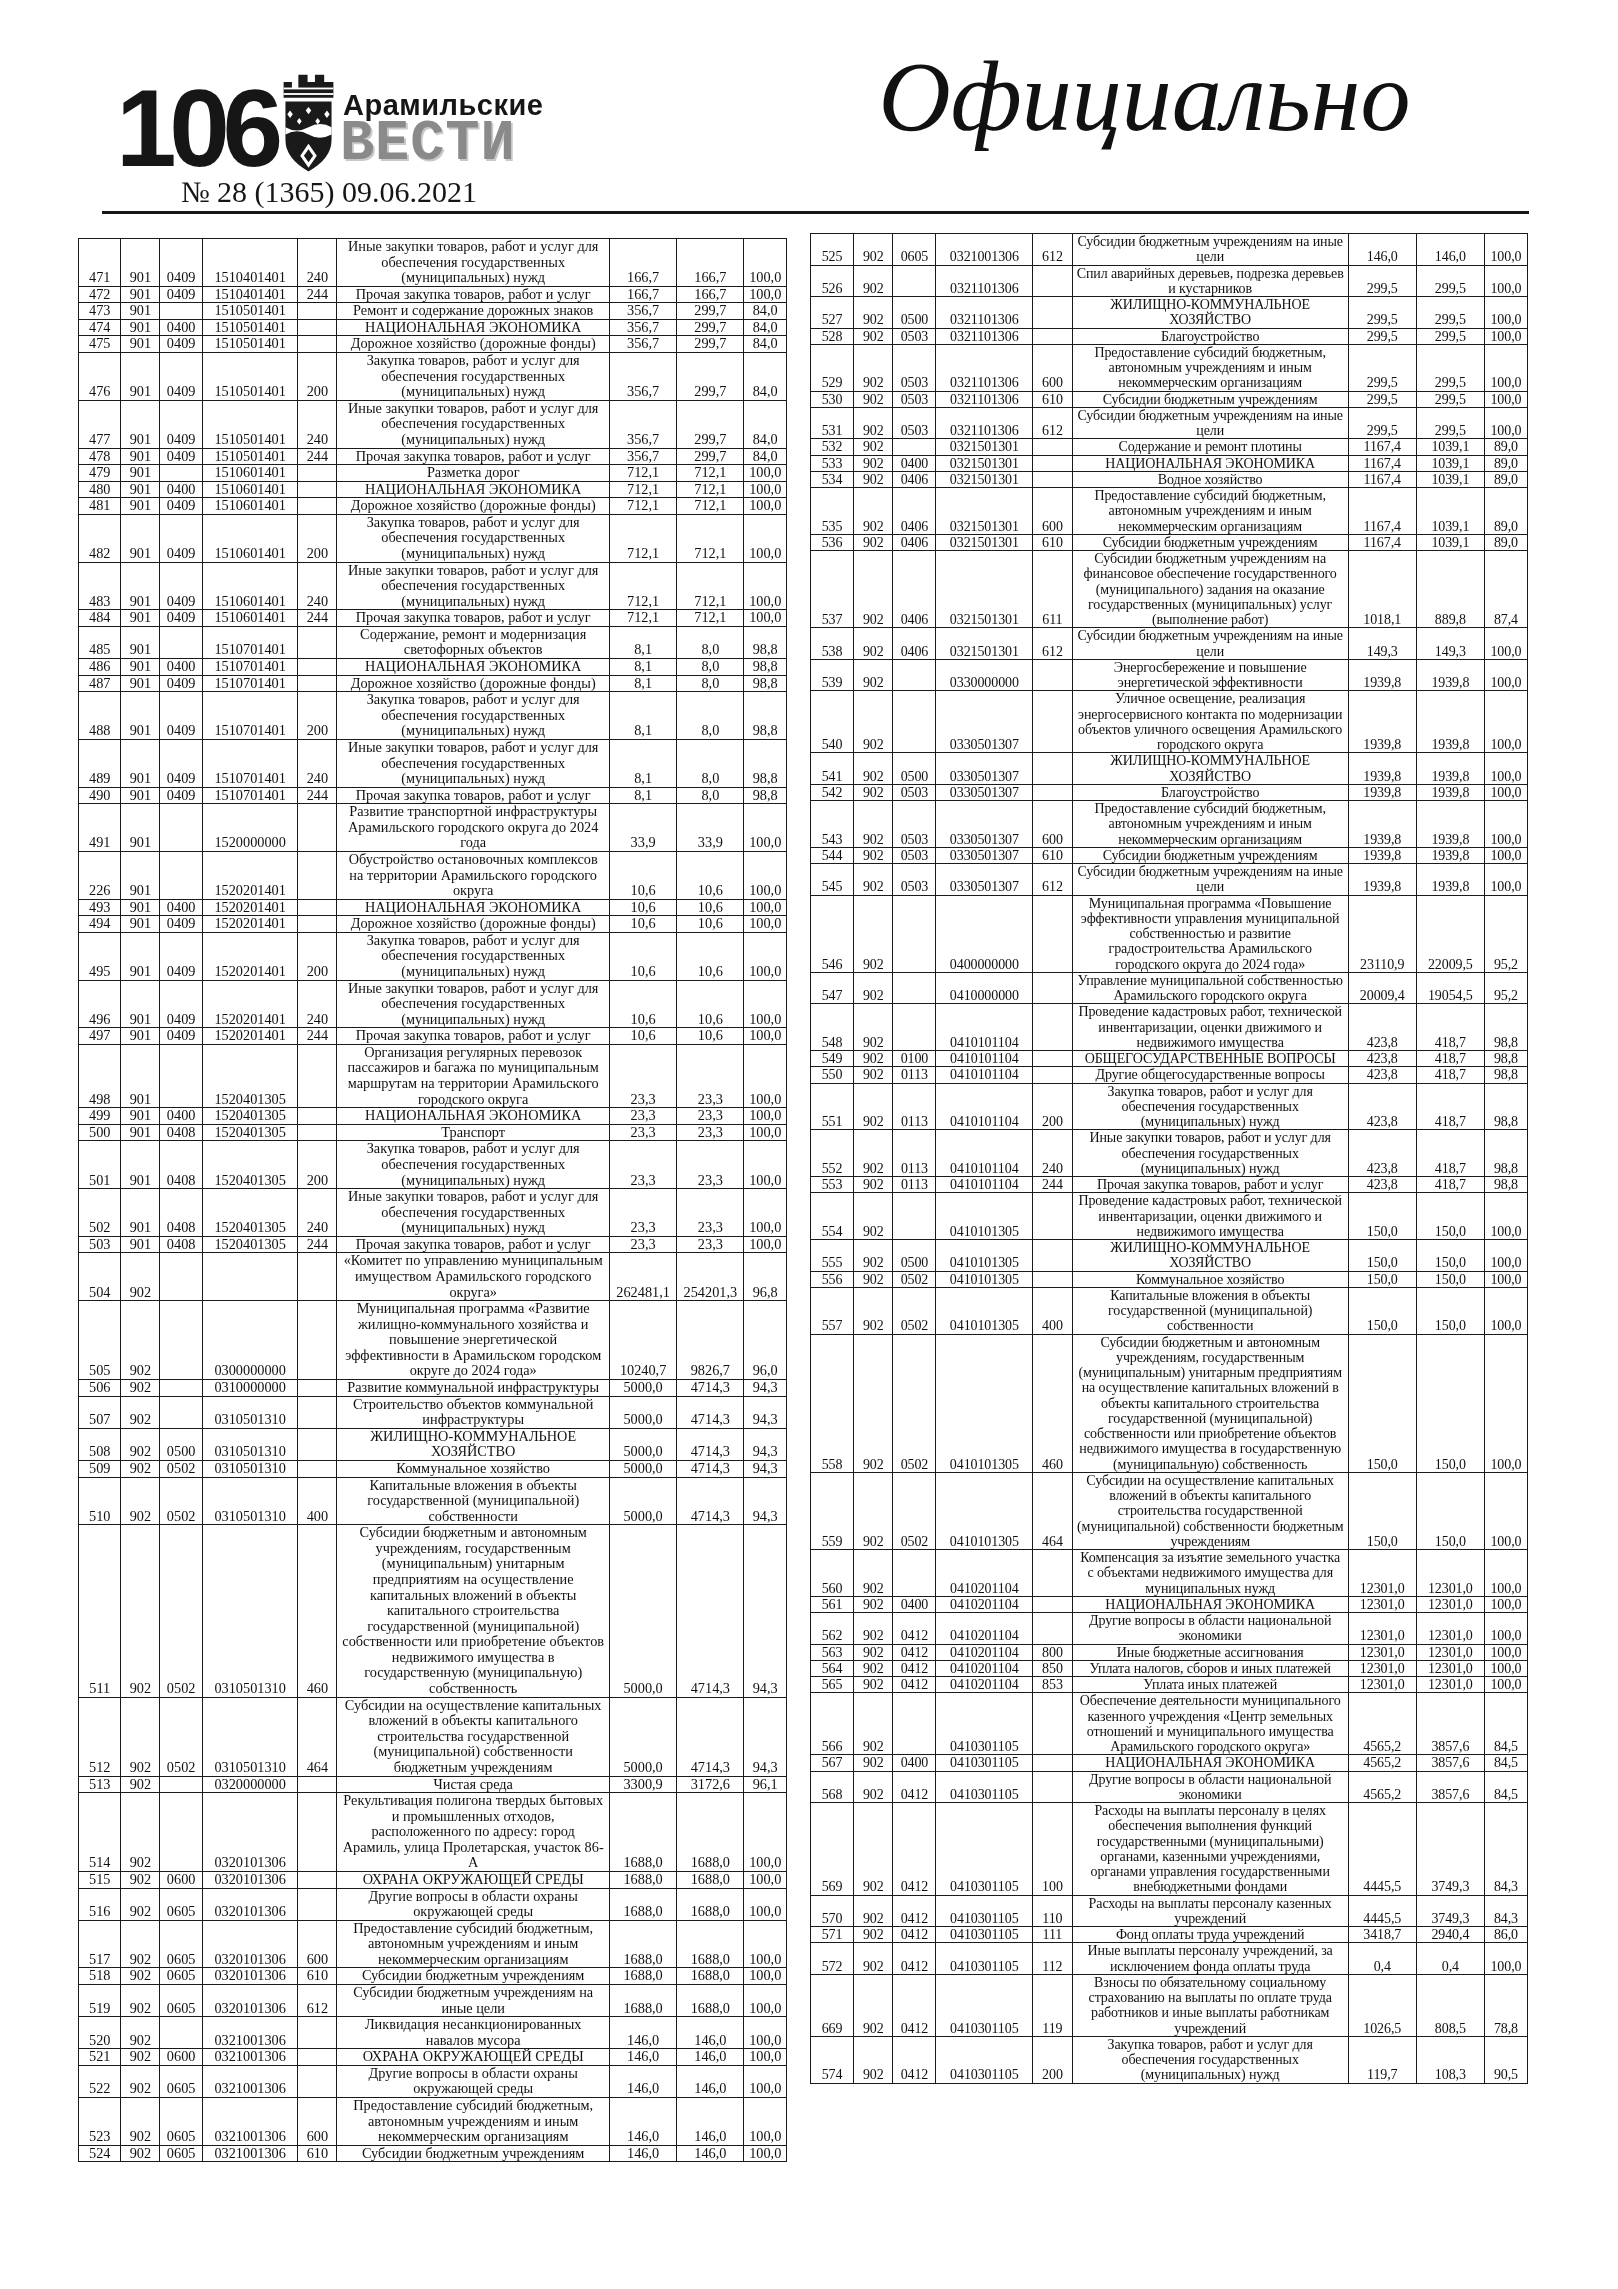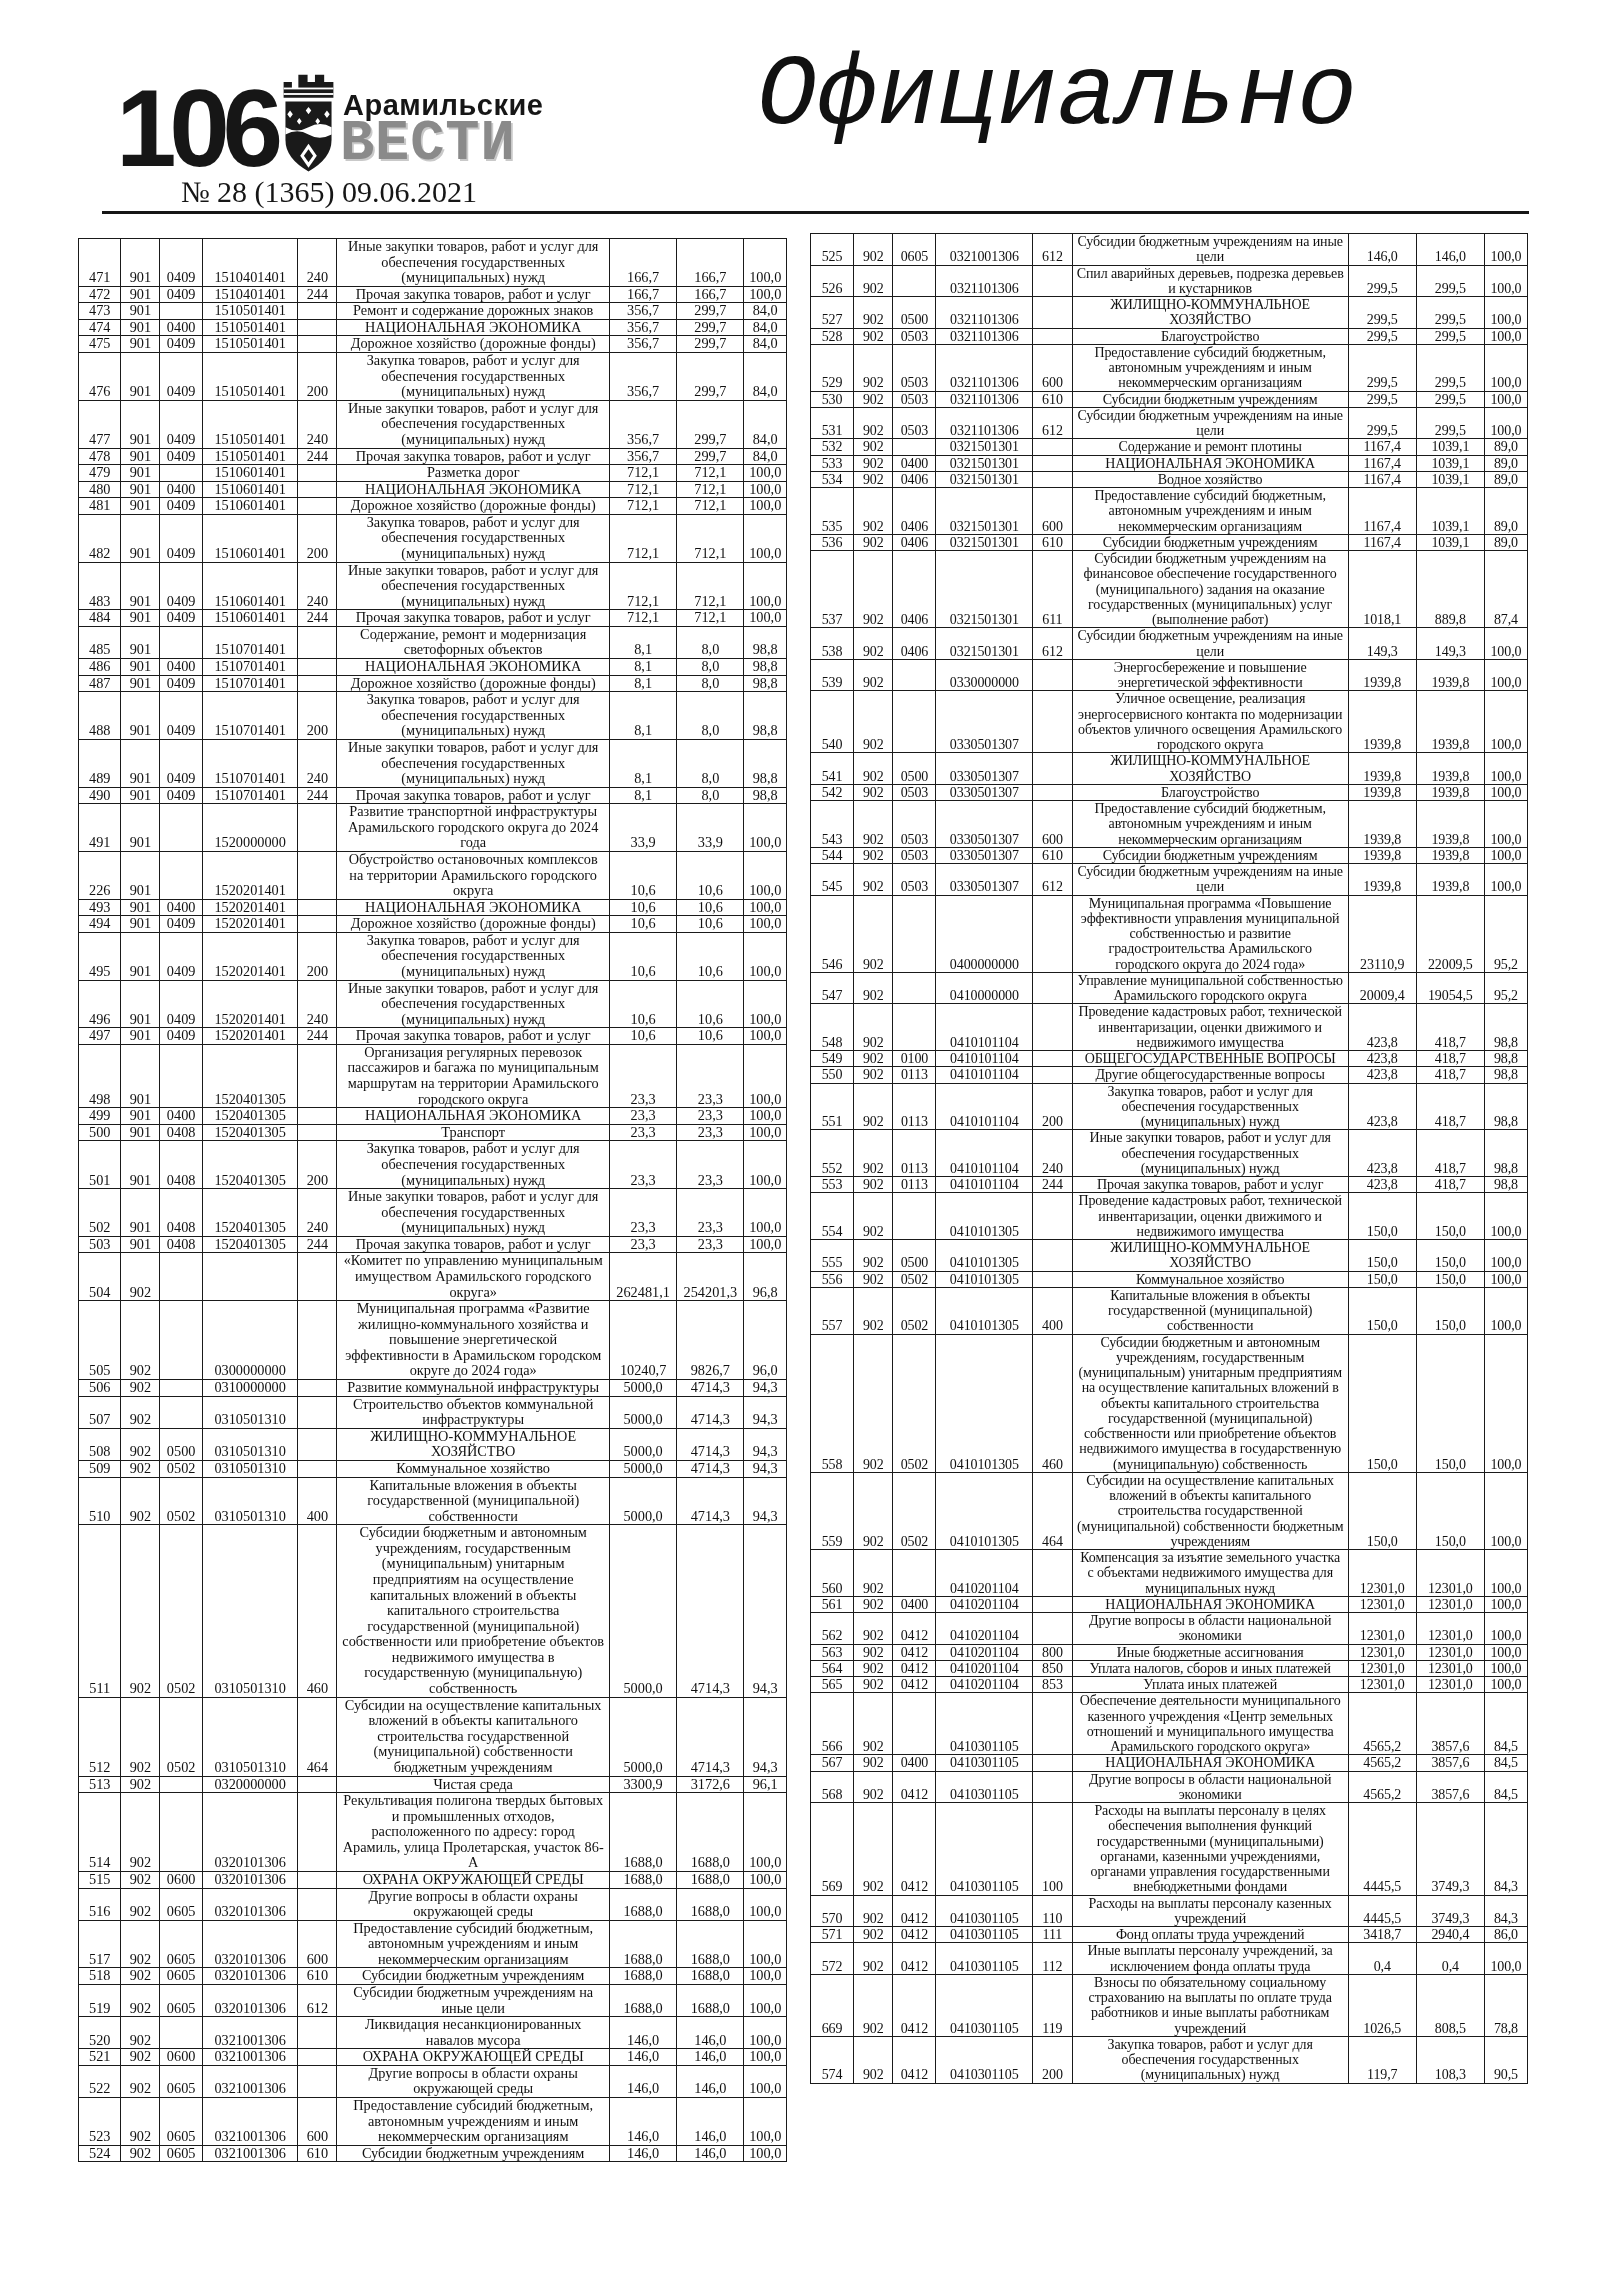--- a/index.html
+++ b/index.html
@@ -23,22 +23,22 @@
     position:absolute;left:340px;top:116px;
     font-family:Liberation Mono, monospace;font-weight:bold;
     font-size:57px;line-height:1;color:#8a8a8a;letter-spacing:0.9px;
     text-shadow:1.8px 1.8px 0 #c9c9c9;
   }
   .issue{
     position:absolute;left:181px;top:175px;
     font-size:30px;color:#161616;
   }
   .section-title{
-    position:absolute;left:757px;top:37px;width:775px;
-    font-family:Liberation Mono, monospace;font-style:italic;
+    position:absolute;left:757px;top:37px;width:775px;text-align:center;
+    font-family:Liberation Serif, serif;font-style:italic;
     font-size:100px;line-height:1.2;color:#111;
   }
   .header-rule{
     position:absolute;left:102px;top:211px;width:1427px;height:2.8px;background:#161616;
   }
   
   table.budget{
     position:absolute;border-collapse:collapse;table-layout:fixed;
     background:#fff;border:1.8px solid #1a1a1a;
   }

